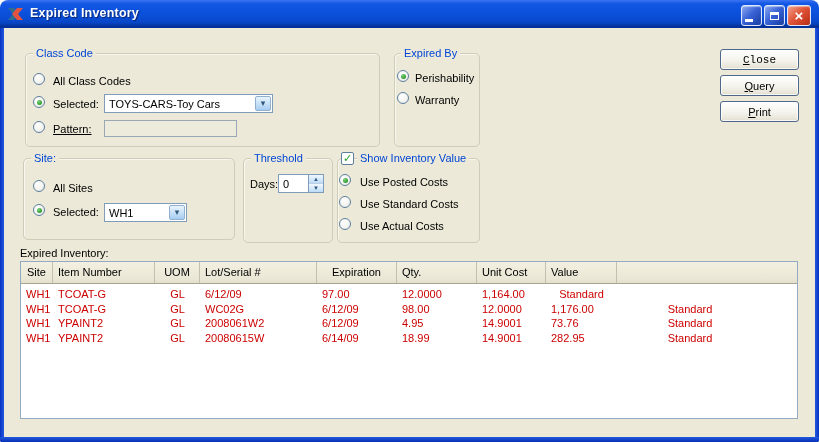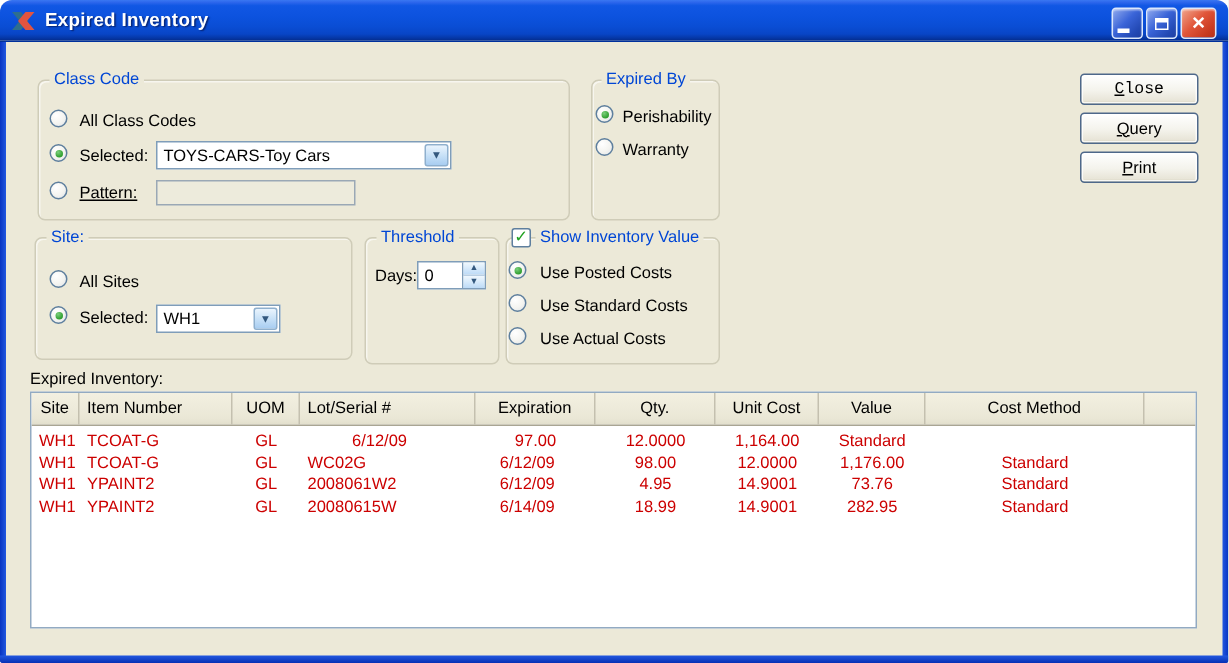--- a/index.html
+++ b/index.html
@@ -123,21 +123,21 @@
   .thead {
     height:22px; line-height:21px;
     background:linear-gradient(180deg,#F3F0E1,#EAE7D6 80%,#E2DFCC);
     border-bottom:1px solid #A9A593;
   }
   .th { border-right:1px solid #C4C0AF; padding:0 5px; white-space:nowrap; overflow:hidden; }
   .th:last-child { border-right:none; }
   .tbody { padding-top:3px; }
   .tr { height:14.5px; line-height:14px; color:#CC0000; }
   .td { padding:0 5px; white-space:nowrap; overflow:hidden; }
-  .al { text-align:left; } .ac { text-align:center; } .ar { text-align:center; }
+  .al { text-align:left; } .ac { text-align:center; } .ar { text-align:left; }
   .td.exp { padding-right:16px; }
 </style>
 </head>
 <body>
 
 <div class="window">
 
   <div class="titlebar">
     <svg class="app-icon" viewBox="0 0 17 17">
       <polygon points="1,2 7,2 12,8 7,14 1,14 6,8" fill="#2E6E8E"></polygon>
@@ -158,21 +158,21 @@
   </div>
 
   <div class="groupbox" style="left:25px;top:53px;width:355px;height:94px;"></div>
   <span class="group-title" style="left:33px;top:47px;">Class Code</span>
   <span class="radio" style="left:33px;top:73px;"></span>
   <span class="ctl-label" style="left:53px;top:75px;">All Class Codes</span>
   <span class="radio selected" style="left:33px;top:96px;">
       <i class="dot"></i>
     </span>
   <span class="ctl-label" style="left:53px;top:98px;">Selected:</span>
-  <div class="combo" style="left:104px;top:94px;width:197px;">
+  <div class="combo" style="left:104px;top:94px;width:169px;">
     <span class="combo-value">TOYS-CARS-Toy Cars</span>
     <span class="combo-btn">▾</span>
   </div>
   <span class="radio" style="left:33px;top:121px;"></span>
   <span class="ctl-label" style="left:53px;top:123px;text-decoration:underline;">Pattern:</span>
   <input class="xp-input" style="left: 104px; top: 120px; width: 133px;" value="">
 
   <div class="groupbox" style="left:394px;top:53px;width:86px;height:94px;"></div>
   <span class="group-title" style="left:401px;top:47px;">Expired By</span>
   <span class="radio selected" style="left:397px;top:70px;">
@@ -234,21 +234,20 @@
   <div class="xtable">
     <div class="thead">
       <div class="th ac">Site</div>
       <div class="th al">Item Number</div>
       <div class="th ac">UOM</div>
       <div class="th al">Lot/Serial #</div>
       <div class="th ac">Expiration</div>
       <div class="th ar">Qty.</div>
       <div class="th ar">Unit Cost</div>
       <div class="th ar">Value</div>
-      <div class="th ac">Cost Method</div>
       <div class="th"></div>
     </div>
     <div class="tbody">
       <div class="tr">
         <div class="td ac">WH1</div>
         <div class="td al">TCOAT-G</div>
         <div class="td ac">GL</div>
         <div class="td ar exp">6/12/09</div>
         <div class="td ar">97.00</div>
         <div class="td ar">12.0000</div>

